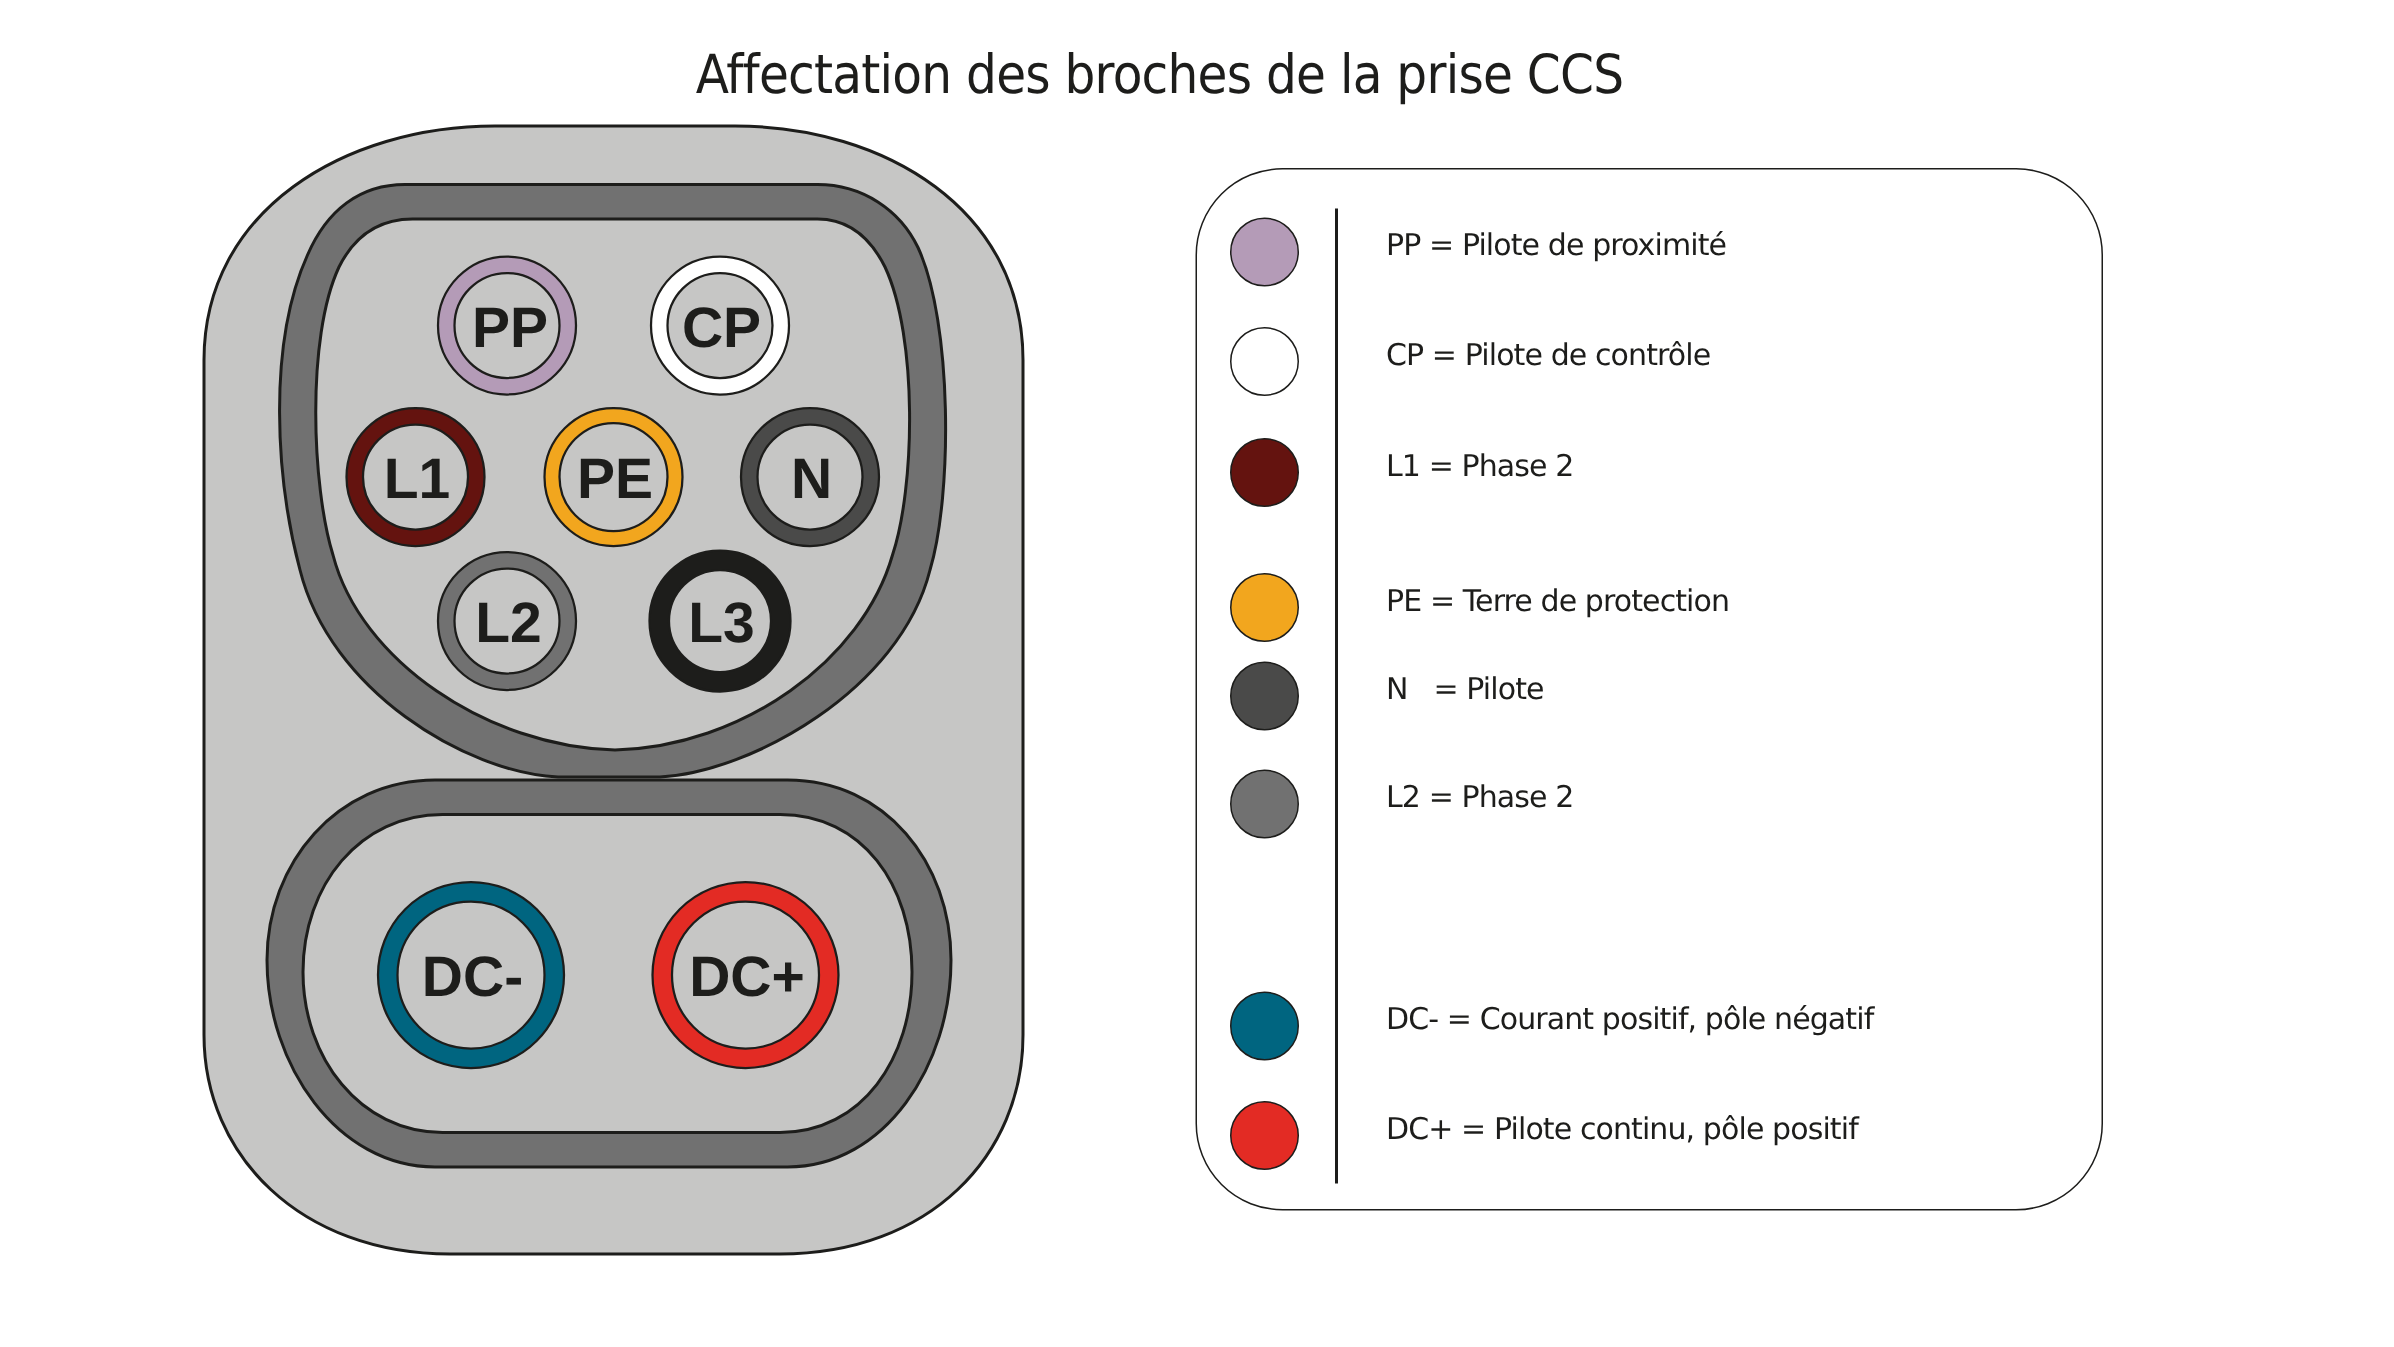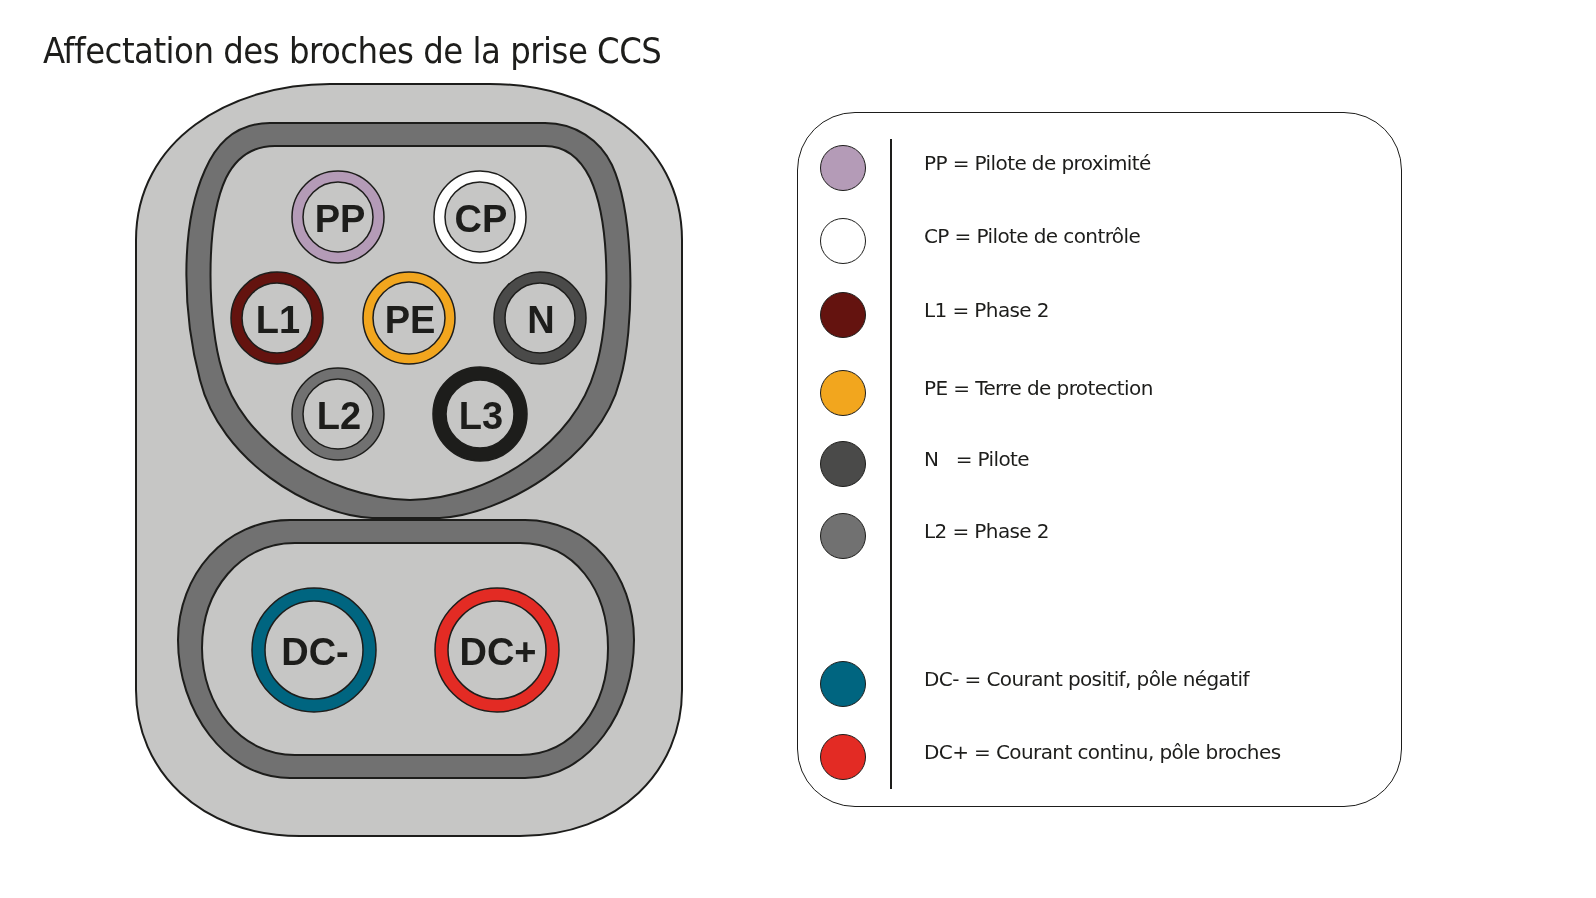--- a/index.html
+++ b/index.html
@@ -1,17 +1,17 @@
 <!DOCTYPE html>
 <html><head>
 <meta charset="utf-8">
 <style>
   html, body { margin:0; padding:0; background:#ffffff; }
   body { width:1596px; height:898px; position:relative; overflow:hidden; font-family:"DejaVu Sans", sans-serif; }
-  .title { position:absolute; left:0; width:1546px; top:30px; font-size:36px; color:#1d1d1b; letter-spacing:-0.5px; font-family:"DejaVu Sans", sans-serif; font-stretch:condensed;margin-left:43px; }
+  .title { position:absolute; left:0; width:1546px; top:30px; text-align:center; font-size:36px; color:#1d1d1b; letter-spacing:-0.5px; font-family:"DejaVu Sans", sans-serif; font-stretch:condensed; }
   svg.plug { position:absolute; left:0; top:0; }
   .pin-label { font-family:"Liberation Sans", sans-serif; font-weight:bold; fill:#1d1d1b; text-anchor:middle; dominant-baseline:central; }
   .legend { position:absolute; left:797px; top:112px; width:605px; height:695px; border:1.5px solid #1d1d1b; border-radius:58px; box-sizing:border-box; background:#fff; }
   .legend-divider { position:absolute; left:92px; top:26px; width:1.5px; height:650px; background:#1d1d1b; }
   .legend-row { position:absolute; left:0; height:50px; width:100%; }
   .swatch { position:absolute; left:22px; top:2px; width:46px; height:46px; border-radius:50%; border:1.5px solid #1d1d1b; box-sizing:border-box; }
   .legend-text { position:absolute; left:126px; top:8px; font-size:20px; color:#1d1d1b; white-space:pre; font-family:"DejaVu Sans", sans-serif; letter-spacing:-0.6px; }
 </style>
 </head>
 <body>
@@ -83,33 +83,33 @@
     <div class="legend-text">PP = Pilote de proximité</div>
   </div>
   <div class="legend-row" style="top:103px">
     <div class="swatch" style="background:#ffffff"></div>
     <div class="legend-text">CP = Pilote de contrôle</div>
   </div>
   <div class="legend-row" style="top:177px">
     <div class="swatch" style="background:#64130f"></div>
     <div class="legend-text">L1 = Phase 2</div>
   </div>
-  <div class="legend-row" style="top:255px">
+  <div class="legend-row" style="top:267px">
     <div class="swatch" style="background:#f2a61e"></div>
     <div class="legend-text">PE = Terre de protection</div>
   </div>
   <div class="legend-row" style="top:326px">
     <div class="swatch" style="background:#4a4a49"></div>
     <div class="legend-text">N   = Pilote</div>
   </div>
   <div class="legend-row" style="top:398px">
     <div class="swatch" style="background:#717171"></div>
     <div class="legend-text">L2 = Phase 2</div>
   </div>
   <div class="legend-row" style="top:546px">
     <div class="swatch" style="background:#006580"></div>
     <div class="legend-text">DC- = Courant positif, pôle négatif</div>
   </div>
   <div class="legend-row" style="top:619px">
     <div class="swatch" style="background:#e32b24"></div>
-    <div class="legend-text">DC+ = Courant continu, pôle broches</div>
+    <div class="legend-text">DC+ = Pilote continu, pôle positif</div>
   </div>
 </div>
 
 </body></html>

